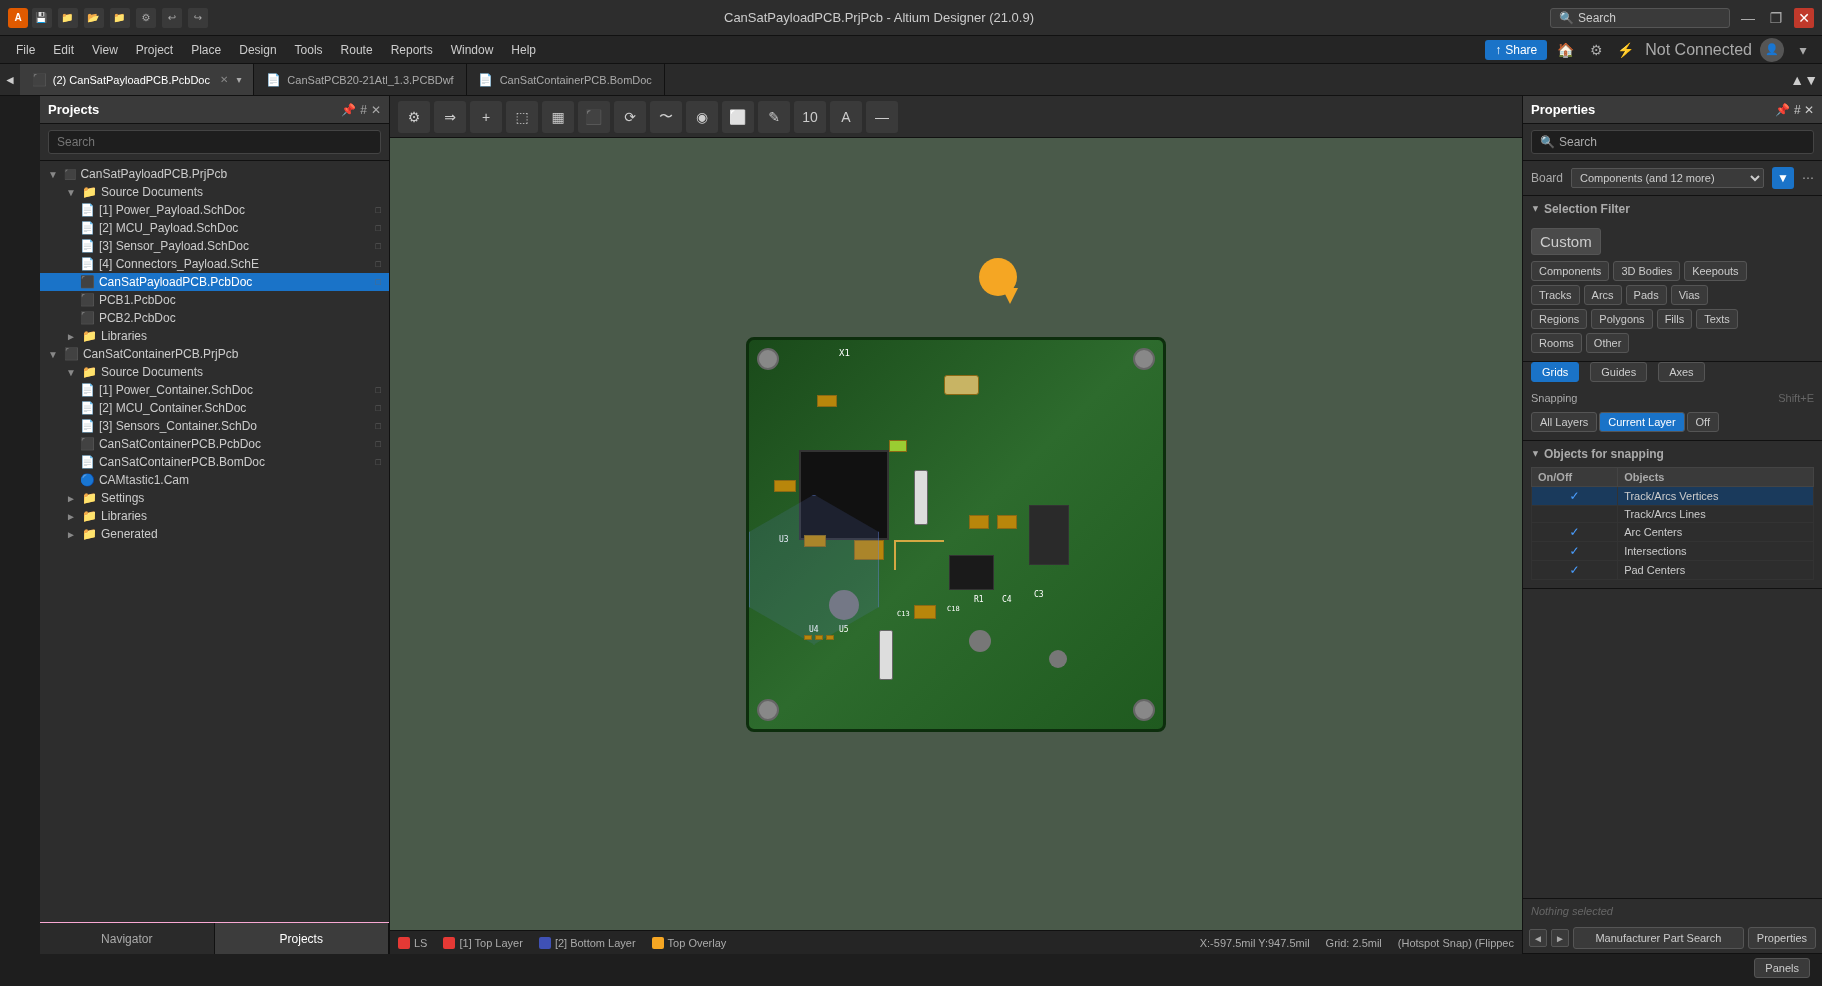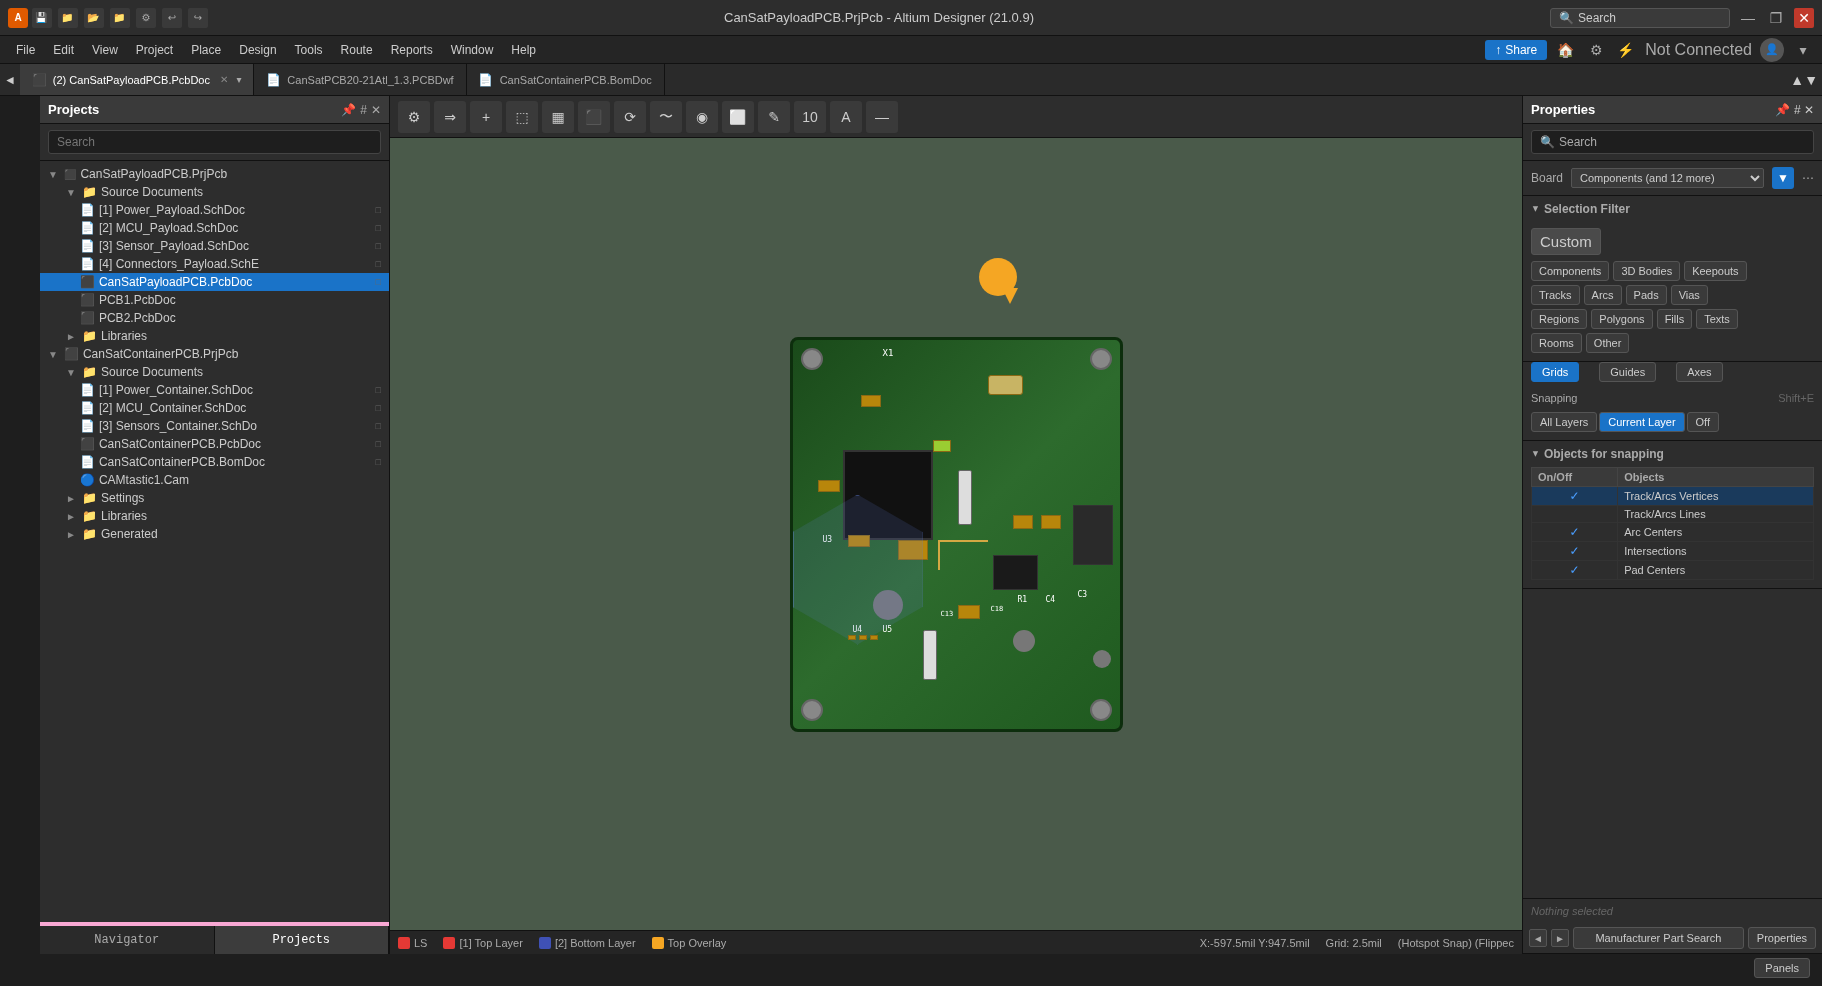--- a/index.html
+++ b/index.html
@@ -46,32 +46,32 @@
     #sidebar-search input { width: 100%; background: #1e1e1e; border: 1px solid #444; border-radius: 3px; padding: 4px 8px; color: #ccc; font-size: 12px; }
     #sidebar-tree { flex: 1; overflow-y: auto; padding: 4px 0; }
     .tree-item { display: flex; align-items: center; padding: 2px 8px; cursor: pointer; gap: 4px; }
     .tree-item.active { background: #1a73c8; color: #fff; }
     .tree-item .indent1 { margin-left: 14px; }
     .tree-item .indent2 { margin-left: 28px; }
     .tree-icon { font-size: 10px; color: #888; min-width: 12px; }
     .tree-folder-icon { color: #d4a843; font-size: 12px; }
     .tree-pcb-icon { color: #4CAF50; font-size: 10px; }
     .file-indicator { margin-left: auto; font-size: 9px; color: #666; }
-    #sidebar-tabs { height: 32px; background: #2a2a2a; display: flex; border-top: 4px solid #f9a8d4; font-family: Liberation Mono, monospace; }
+    #sidebar-tabs { height: 32px; background: #2a2a2a; display: flex; border-top: 1px solid #f9a8d4; }
     .sidebar-tab { flex: 1; display: flex; align-items: center; justify-content: center; cursor: pointer; font-size: 12px; color: #aaa; border-right: 1px solid #111; }
     .sidebar-tab.active { background: #3c3c3c; color: #fff; }
 
     
     #canvas-area { flex: 1; background: #404040; display: flex; flex-direction: column; position: relative; }
     #toolbar { height: 42px; background: #2d2d2d; display: flex; align-items: center; padding: 0 8px; gap: 4px; border-bottom: 1px solid #111; }
     .tool-btn { width: 32px; height: 32px; background: #3a3a3a; border-radius: 3px; display: flex; align-items: center; justify-content: center; cursor: pointer; color: #ccc; font-size: 14px; }
     #pcb-canvas { flex: 1; background: #4a5a4a; position: relative; display: flex; align-items: center; justify-content: center; }
 
     
-    .pcb-board { width: 333px; height: 395px; background: linear-gradient(135deg, #1a4a1a 0%, #2d6b2d 50%, #1f5a1f 100%); border: 3px solid #0d2e0d; border-radius: 8px; position: relative; }
+    .pcb-board { width: 420px; height: 395px; background: linear-gradient(135deg, #1a4a1a 0%, #2d6b2d 50%, #1f5a1f 100%); border: 3px solid #0d2e0d; border-radius: 8px; position: relative; }
     .corner-mount { width: 22px; height: 22px; background: #888; border-radius: 50%; border: 2px solid #666; position: absolute; }
     .corner-tl { top: 8px; left: 8px; }
     .corner-tr { top: 8px; right: 8px; }
     .corner-bl { bottom: 8px; left: 8px; }
     .corner-br { bottom: 8px; right: 8px; }
     .ic-chip { background: #1a1a1a; position: absolute; border: 1px solid #333; }
     .smd { background: #b8860b; position: absolute; border: 1px solid #8b6914; }
     .connector { background: #444; position: absolute; border: 1px solid #666; }
     .label { position: absolute; font-size: 8px; color: #fff; font-family: monospace; }
     .gray-circle { background: #888; border-radius: 50%; position: absolute; }
@@ -95,21 +95,21 @@
     .props-section-header::before { content: '◄'; font-size: 9px; transform: rotate(270deg); display: inline-block; }
 
     
     .filter-grid { display: flex; flex-wrap: wrap; gap: 4px; padding: 6px 8px; }
     .filter-btn-item { background: #3a3a3a; border: 1px solid #555; border-radius: 3px; padding: 4px 8px; font-size: 15px; color: #ccc; cursor: pointer; }
     .filter-btn-item.custom { background: #4a4a4a; }
     .filter-btn-row { display: flex; gap: 4px; padding: 0 8px 4px; flex-wrap: wrap; }
     .filter-btn-sm { background: #3a3a3a; border: 1px solid #555; border-radius: 3px; padding: 3px 7px; font-size: 11px; color: #ccc; cursor: pointer; }
 
     
-    .snap-btn-row { display: flex; gap: 20px; padding: 0 8px 6px; }
+    .snap-btn-row { display: flex; gap: 11px; padding: 0 8px 6px; }
     .snap-btn { background: #3a3a3a; border: 1px solid #555; border-radius: 3px; padding: 3px 10px; font-size: 11px; color: #ccc; cursor: pointer; }
     .snap-btn.active { background: #1a73c8; color: #fff; border-color: #1a73c8; }
     .snapping-row { display: flex; align-items: center; justify-content: space-between; padding: 4px 8px; }
     .snapping-label { font-size: 11px; color: #aaa; }
     .snapping-shortcut { font-size: 11px; color: #666; }
     .snapping-btns { display: flex; gap: 2px; }
     .snap-layer-btn { background: #3a3a3a; border: 1px solid #555; border-radius: 3px; padding: 3px 8px; font-size: 11px; color: #ccc; cursor: pointer; white-space: nowrap; }
     .snap-layer-btn.active { background: #1a73c8; color: #fff; }
 
     

